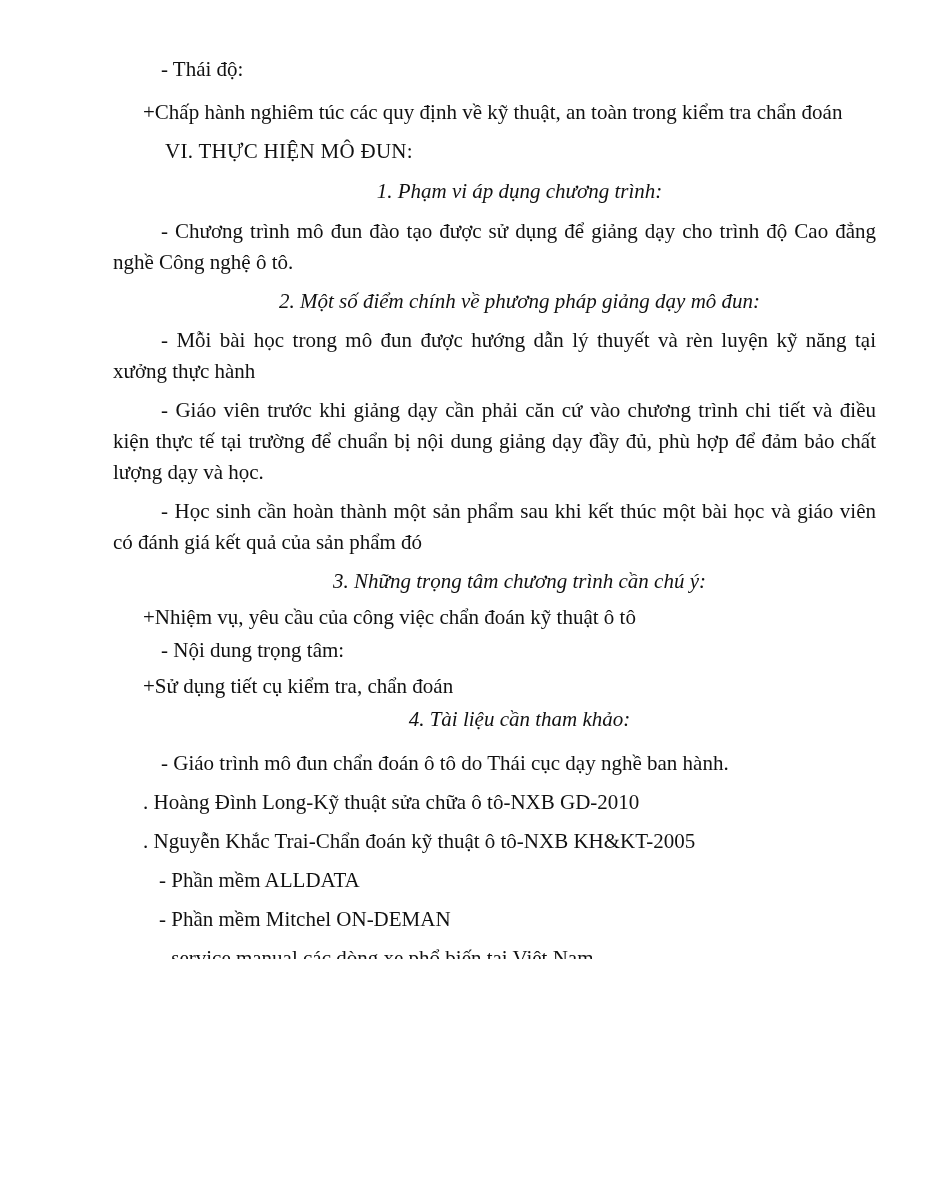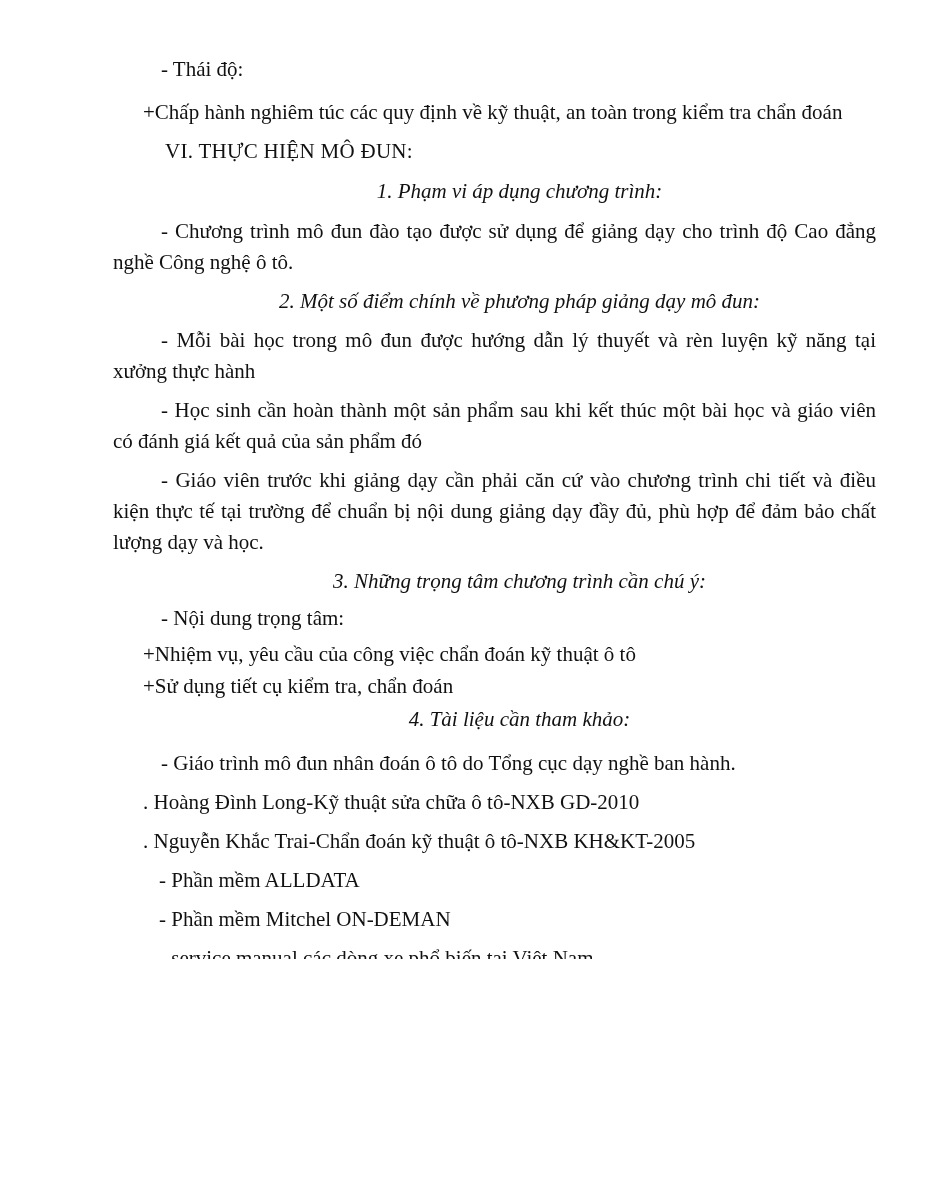--- a/index.html
+++ b/index.html
@@ -75,28 +75,28 @@
 
 <div class="page">
   <div class="content">
     <p class="ln ind-dash mb12">- Thái độ:</p>
     <p class="ln ind-plusintro">+Chấp hành nghiêm túc các quy định về kỹ thuật, an toàn trong kiểm tra chẩn đoán</p>
     <p class="ln ind-head mb9">VI. THỰC HIỆN MÔ ĐUN:</p>
     <p class="ln ind-it mb9">1. Phạm vi áp dụng chương trình:</p>
     <p class="ln para">- Chương trình mô đun đào tạo được sử dụng để giảng dạy cho trình độ Cao đẳng nghề Công nghệ ô tô.</p>
     <p class="ln ind-it">2. Một số điểm chính về phương pháp giảng dạy mô đun:</p>
     <p class="ln para">- Mỗi bài học trong mô đun được hướng dẫn lý thuyết và rèn luyện kỹ năng tại xưởng thực hành</p>
+    <p class="ln para">- Giáo viên trước khi giảng dạy cần phải căn cứ vào chương trình chi tiết và điều kiện thực tế tại trường để chuẩn bị nội dung giảng dạy đầy đủ, phù hợp để đảm bảo chất lượng dạy và học.</p>
     <p class="ln para">- Học sinh cần hoàn thành một sản phẩm sau khi kết thúc một bài học và giáo viên có đánh giá kết quả của sản phẩm đó</p>
-    <p class="ln para">- Giáo viên trước khi giảng dạy cần phải căn cứ vào chương trình chi tiết và điều kiện thực tế tại trường để chuẩn bị nội dung giảng dạy đầy đủ, phù hợp để đảm bảo chất lượng dạy và học.</p>
     <p class="ln ind-it mb6">3. Những trọng tâm chương trình cần chú ý:</p>
+    <p class="ln plus mb4">+Nhiệm vụ, yêu cầu của công việc chẩn đoán kỹ thuật ô tô</p>
     <p class="ln ind-dash mb6">- Nội dung trọng tâm:</p>
-    <p class="ln plus mb4">+Nhiệm vụ, yêu cầu của công việc chẩn đoán kỹ thuật ô tô</p>
     <p class="ln plus mb4">+Sử dụng tiết cụ kiểm tra, chẩn đoán</p>
     <p class="ln ind-it mb7">4. Tài liệu cần tham khảo:</p>
-    <p class="ln ind-dash">- Giáo trình mô đun nhân đoán ô tô do Tổng cục dạy nghề ban hành.</p>
+    <p class="ln ind-dash">- Giáo trình mô đun chẩn đoán ô tô do Thái cục dạy nghề ban hành.</p>
     <p class="ln ref">. Hoàng Đình Long-Kỹ thuật sửa chữa ô tô-NXB GD-2010</p>
     <p class="ln ref">. Nguyễn Khắc Trai-Chẩn đoán kỹ thuật ô tô-NXB KH&amp;KT-2005</p>
     <p class="ln soft">- Phần mềm ALLDATA</p>
     <p class="ln soft">- Phần mềm Mitchel ON-DEMAN</p>
     <p class="ln soft">- service manual các dòng xe phổ biến tại Việt Nam</p>
   </div>
 
   <div class="footer-box">
     <div class="footer-box-inner"></div>
   </div>

